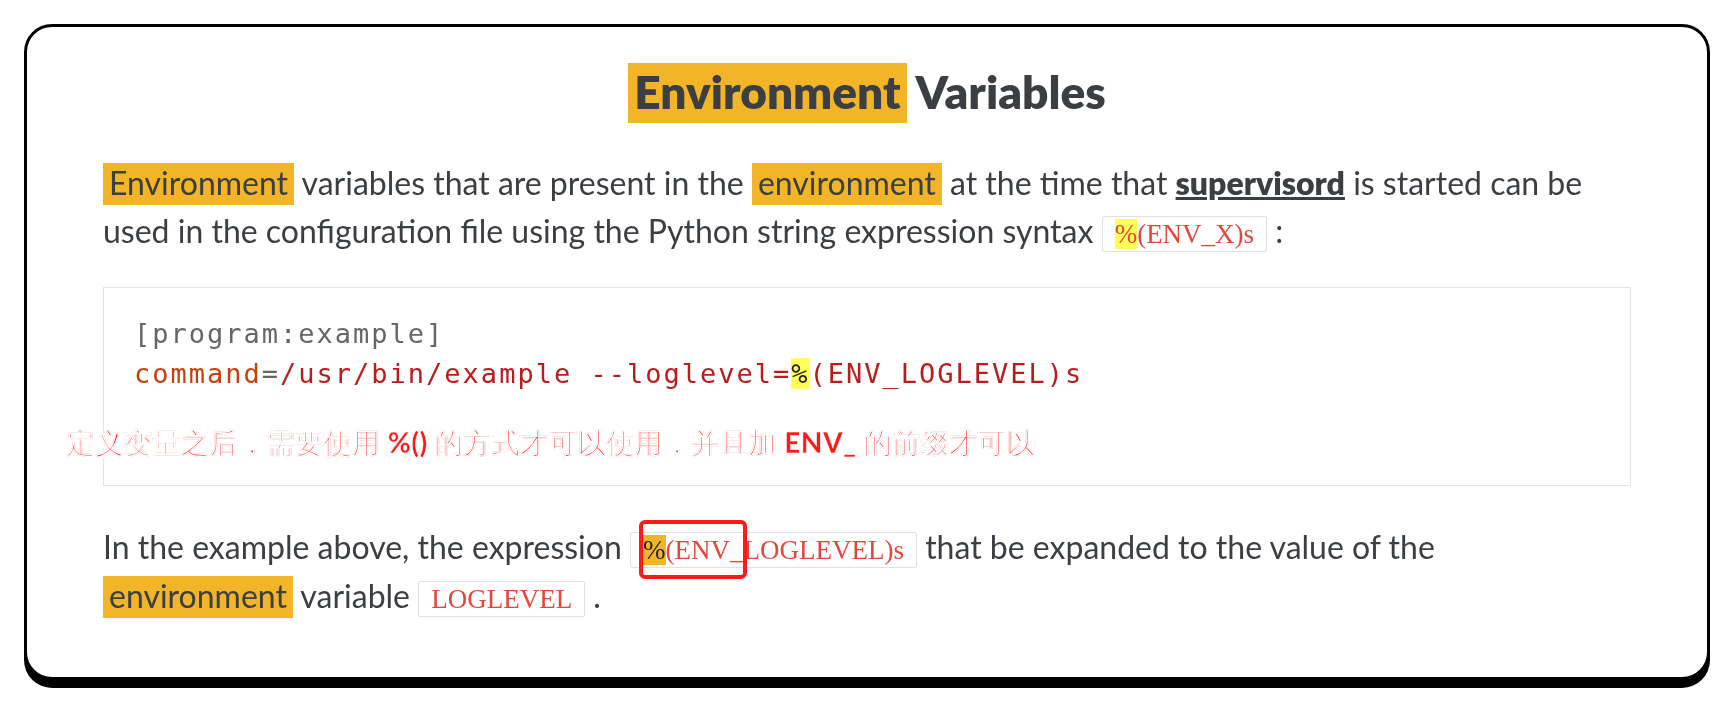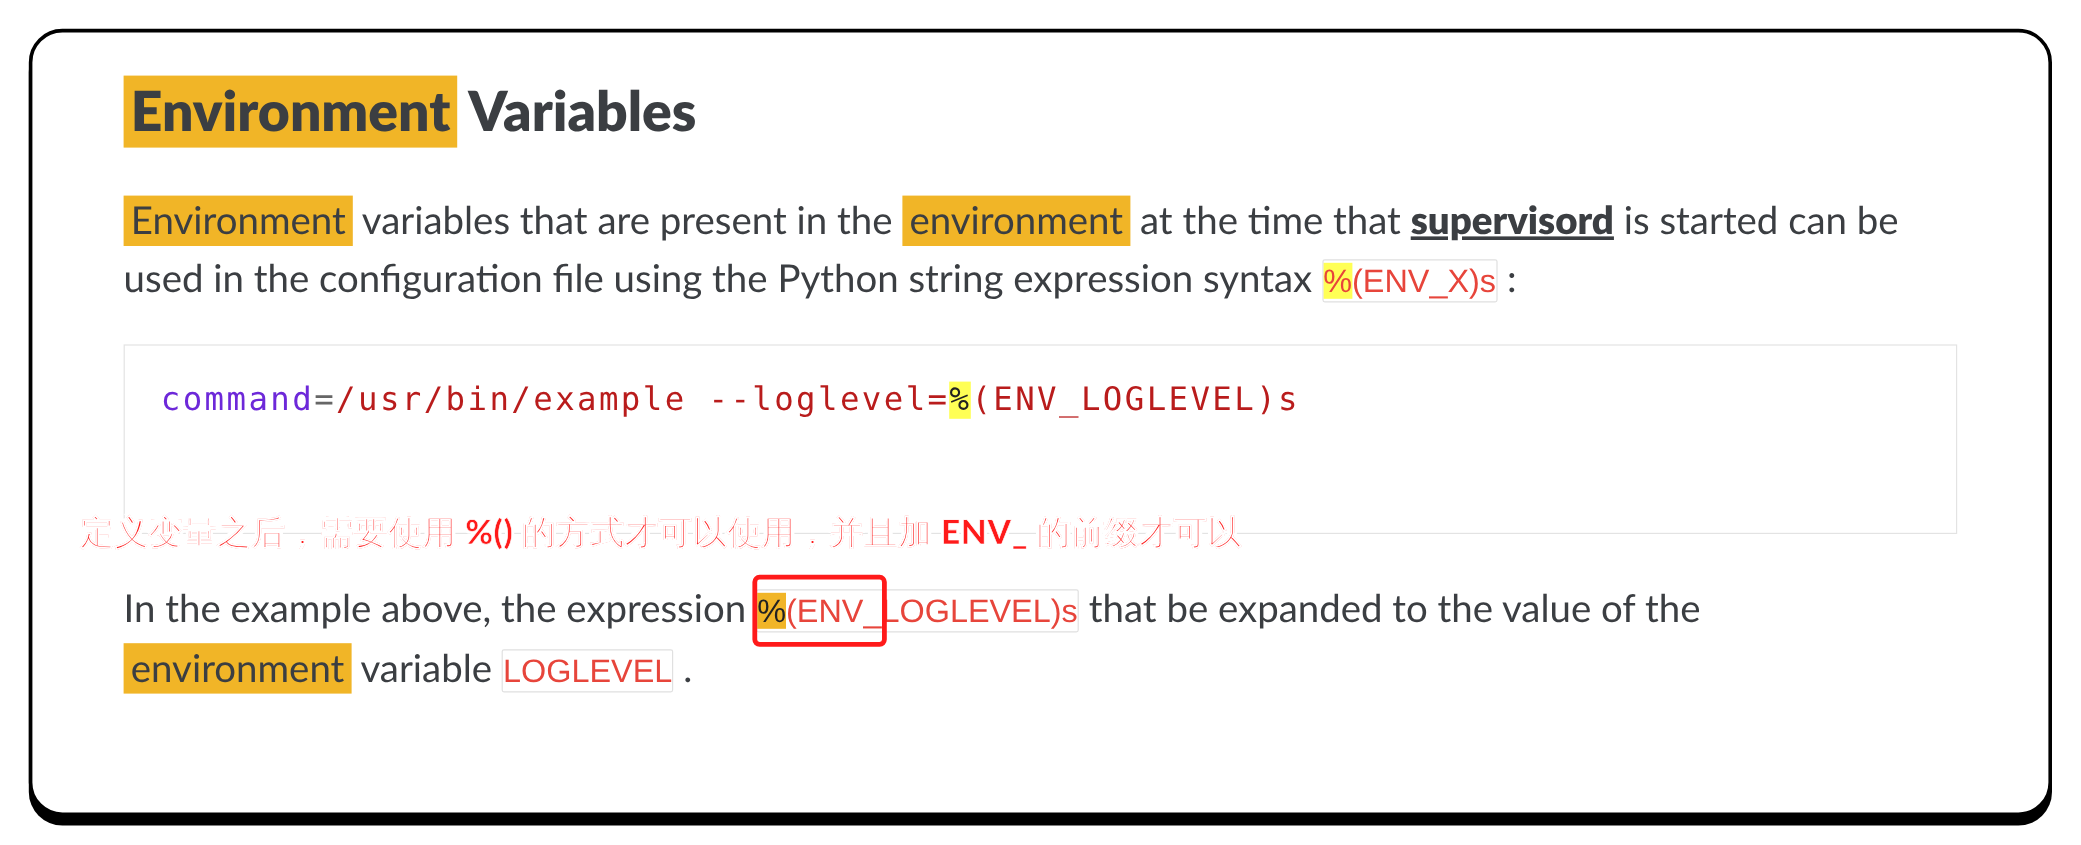--- a/index.html
+++ b/index.html
@@ -27,65 +27,66 @@
     position: relative;
     box-shadow: 0 8px 0 0 #000;
   }
 
   
   .heading {
     font-size: 46px;
     font-weight: 800;
     color: #3b3e42;
     margin: 0 0 36px 0;
+    text-align: center;
   }
   .hl {
     background: #f1b527;
     padding: 0 6px 2px 6px;
     display: inline-block;
     line-height: 1.25;
   }
 
   
   .para {
     font-size: 32px;
     line-height: 1.5;
     color: #3b3e42;
     margin: 0 0 32px 0;
   }
   .bold { font-weight: 800; text-decoration: underline; }
 
   
   .code-inline {
-    font-family: Liberation Sans, sans-serif;
+    font-family: Liberation Serif, serif;
     font-size: 27px;
     color: #e7453b;
     border: 1px solid #e0e0e0;
-    padding: 2px 0;
+    padding: 2px 12px;
     border-radius: 2px;
     background: #ffffff;
     margin-top: 30px;
   }
   .pct-hl {
     background: #ffff55;
   }
 
   
   .code-block {
     border: 1px solid #e3e3e3;
     padding: 26px 30px 90px 30px;
     font-family: "Consolas", "Menlo", "DejaVu Sans Mono", monospace;
     font-size: 27px;
     line-height: 1.5;
     color: #555;
     margin-bottom: 36px;
     letter-spacing: 2px;
   }
   .cb-gray  { color: #666; }
-  .cb-teal  { color: #6d28d9; }
+  .cb-teal  { color: #c2410c; }
   .cb-red   { color: #b91c1c; }
   .cb-pct   { background: #ffff55; color: #222; }
 
   
   .annotation {
     position: absolute;
     left: 40px;
     top: 398px;
     font-size: 28px;
     font-weight: 900;
@@ -134,20 +135,21 @@
 
     <h1 class="heading">
       <span class="hl">Environment</span><span> Variables</span>
     </h1>
 
     <p class="para">
       <span class="hl">Environment</span><span> variables that are present in the </span><span class="hl">environment</span><span> at the time that </span><span class="bold">supervisord</span><span> is started can be used in the configuration file using the Python string expression syntax </span><span class="code-inline"><span class="pct-hl">%</span><span>(ENV_X)s</span></span><span> :</span>
     </p>
 
     <div class="code-block">
+      <div><span class="cb-gray">[program:example]</span></div>
       <div><span class="cb-teal">command</span><span class="cb-gray">=</span><span class="cb-red">/usr/bin/example --loglevel=</span><span class="cb-pct">%</span><span class="cb-red">(ENV_LOGLEVEL)s</span></div>
     </div>
 
     <p class="para2">
       <span>In the example above, the expression </span><span class="code-inline"><span class="red-box"><span class="pct-orange">%</span><span>(ENV_</span></span><span>LOGLEVEL)s</span></span><span> that be expanded to the value of the </span><br>
       <span class="hl">environment</span><span> variable </span><span class="code-inline">LOGLEVEL</span><span> .</span>
     </p>
 
     <div class="annotation">定义变量之后，需要使用 %() 的方式才可以使用，并且加 ENV_ 的前缀才可以</div>
 

